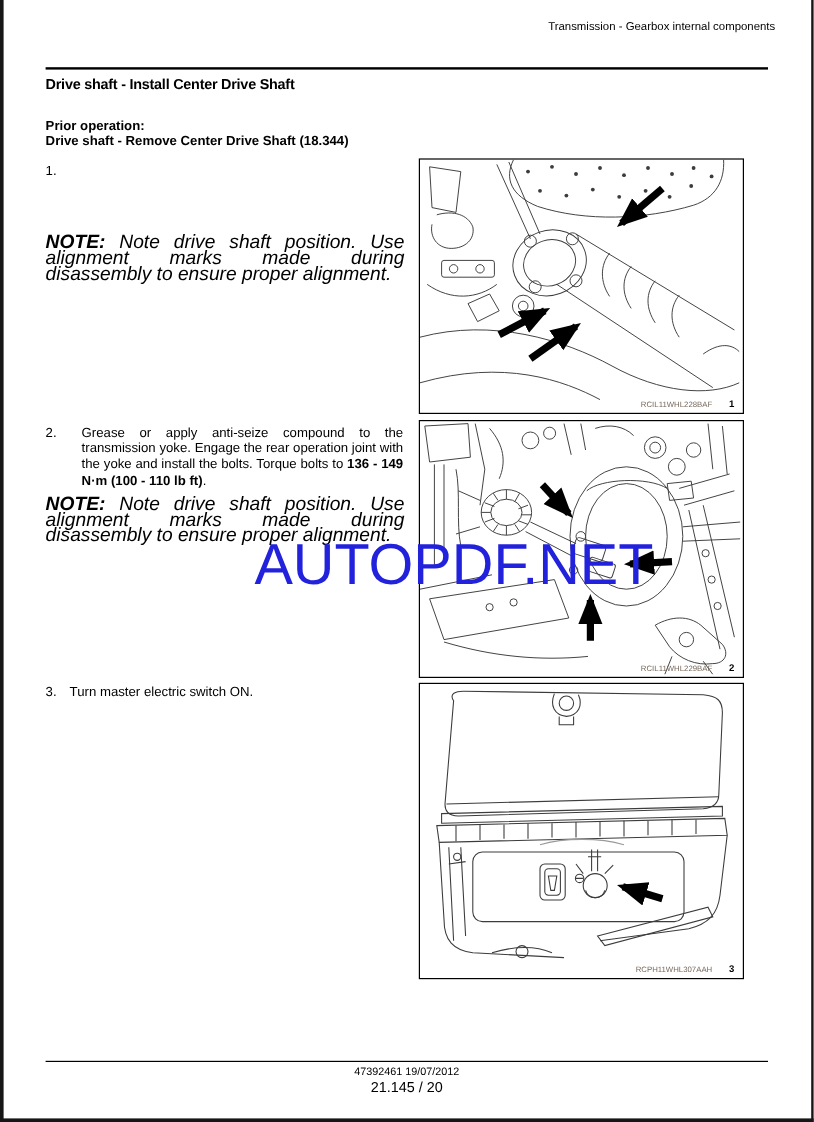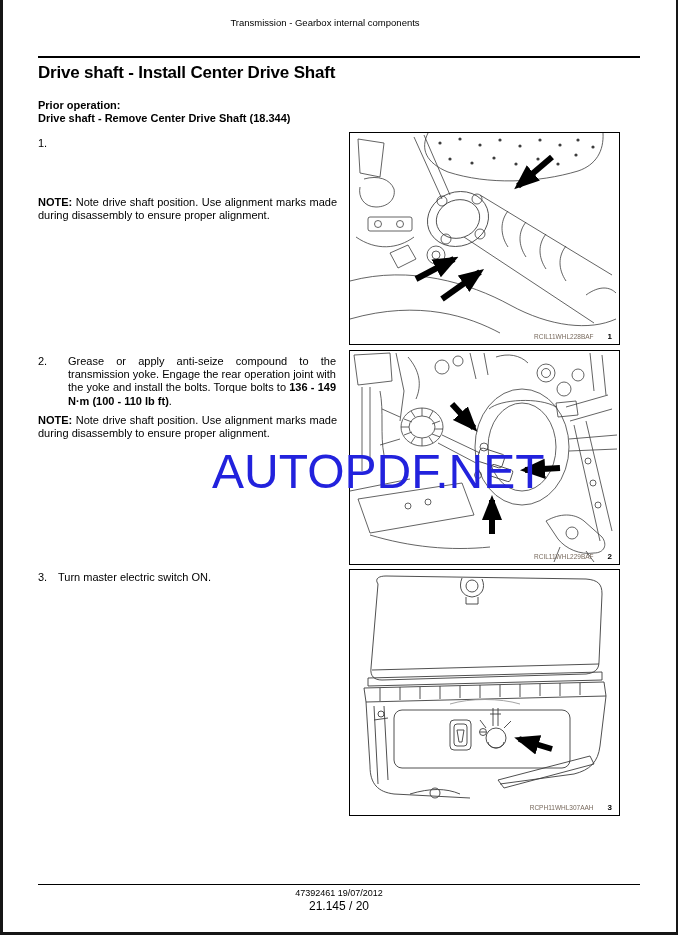--- a/index.html
+++ b/index.html
@@ -4,32 +4,32 @@
 <style>
   html,body{margin:0;padding:0;}
   body{
     width:678px;height:935px;position:relative;background:#ffffff;
     font-family:"Liberation Sans", sans-serif;color:#000;overflow:hidden;
   }
   .edge-left{position:absolute;left:0;top:0;width:3px;height:935px;background:#161616;}
   .edge-right{position:absolute;right:0;top:0;width:2px;height:935px;background:#161616;}
   .edge-bottom{position:absolute;left:0;top:932px;width:678px;height:3px;background:#161616;}
 
-  .header{position:absolute;top:17px;left:24px;width:602px;text-align:center;font-size:9.5px;}
+  .header{position:absolute;top:17px;left:44px;width:602px;text-align:right;font-size:9.5px;}
   .title-rule{position:absolute;top:56px;left:38px;width:602px;height:2px;background:#000;}
-  .page-title{position:absolute;top:63px;left:38px;font-size:17px;font-weight:bold;letter-spacing:-0.2px;}
+  .page-title{position:absolute;top:63px;left:38px;font-size:12px;font-weight:bold;letter-spacing:-0.2px;}
   .prior-label{position:absolute;top:99px;left:38px;font-size:11px;font-weight:bold;}
   .prior-ref{position:absolute;top:112px;left:38px;font-size:11px;font-weight:bold;}
 
   .step{position:absolute;left:38px;width:298px;font-size:11px;line-height:13.2px;}
   .step .num{position:absolute;left:0;top:0;}
   .step .body{margin-left:30px;text-align:justify;}
   .step .body.plain{text-align:left;margin-left:20px;}
-  .note{position:absolute;left:38px;width:299px;font-size:11px;line-height:13.2px;
-        text-align:justify;}
+  .note{position:absolute;left:38px;width:299px;font-size:16px;line-height:13.2px;
+        font-style:italic;text-align:justify;}
   .note .nl{font-weight:bold;}
 
   .figure{position:absolute;left:349px;width:269px;border:1px solid #000;background:#fff;}
   .figure svg{display:block;}
   #fig1{top:132px;height:211px;}
   #fig2{top:350px;height:213px;}
   #fig3{top:569px;height:245px;}
   .fig-caption{position:absolute;right:7px;bottom:3px;font-size:6.5px;color:#77695c;
                display:flex;align-items:baseline;gap:14px;}
   .fig-caption .fnum{color:#000;font-weight:bold;font-size:8px;}

